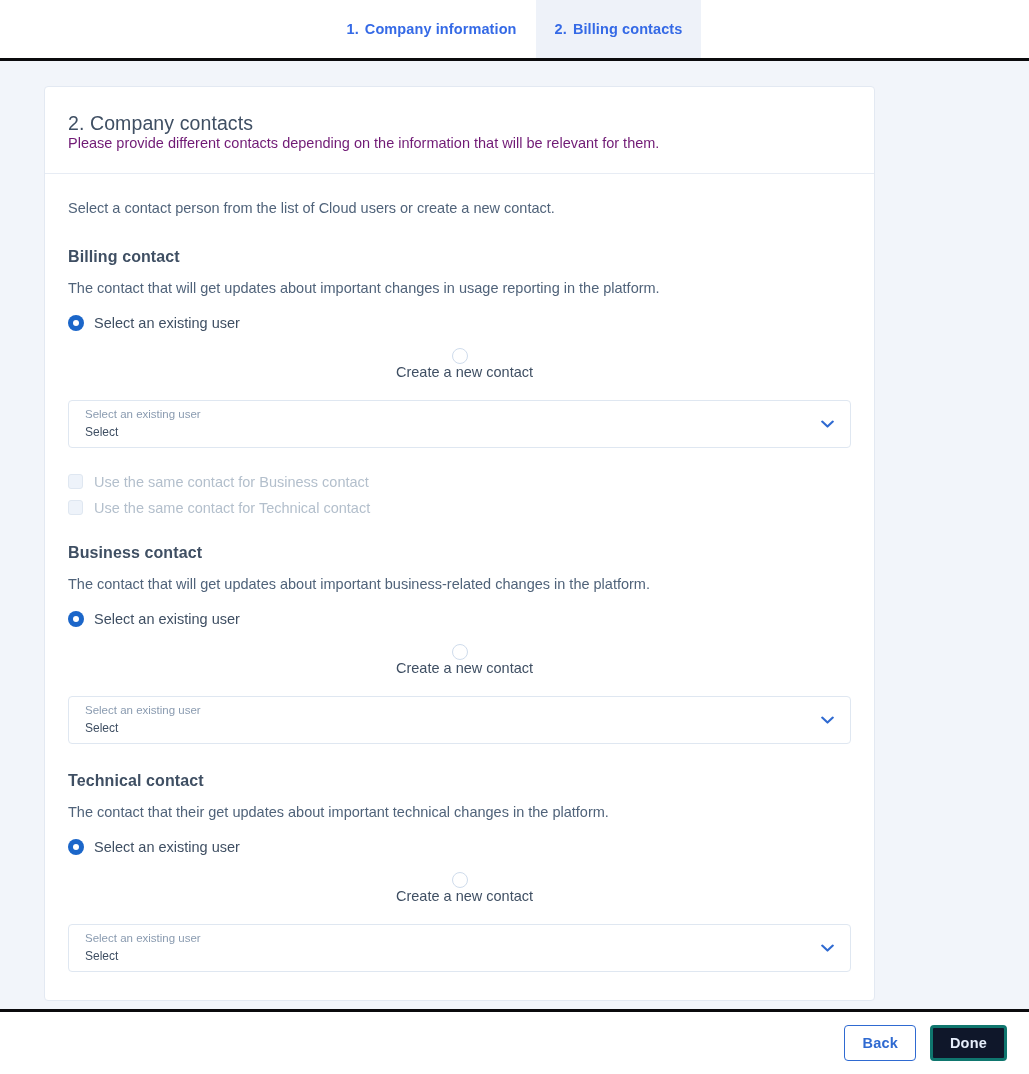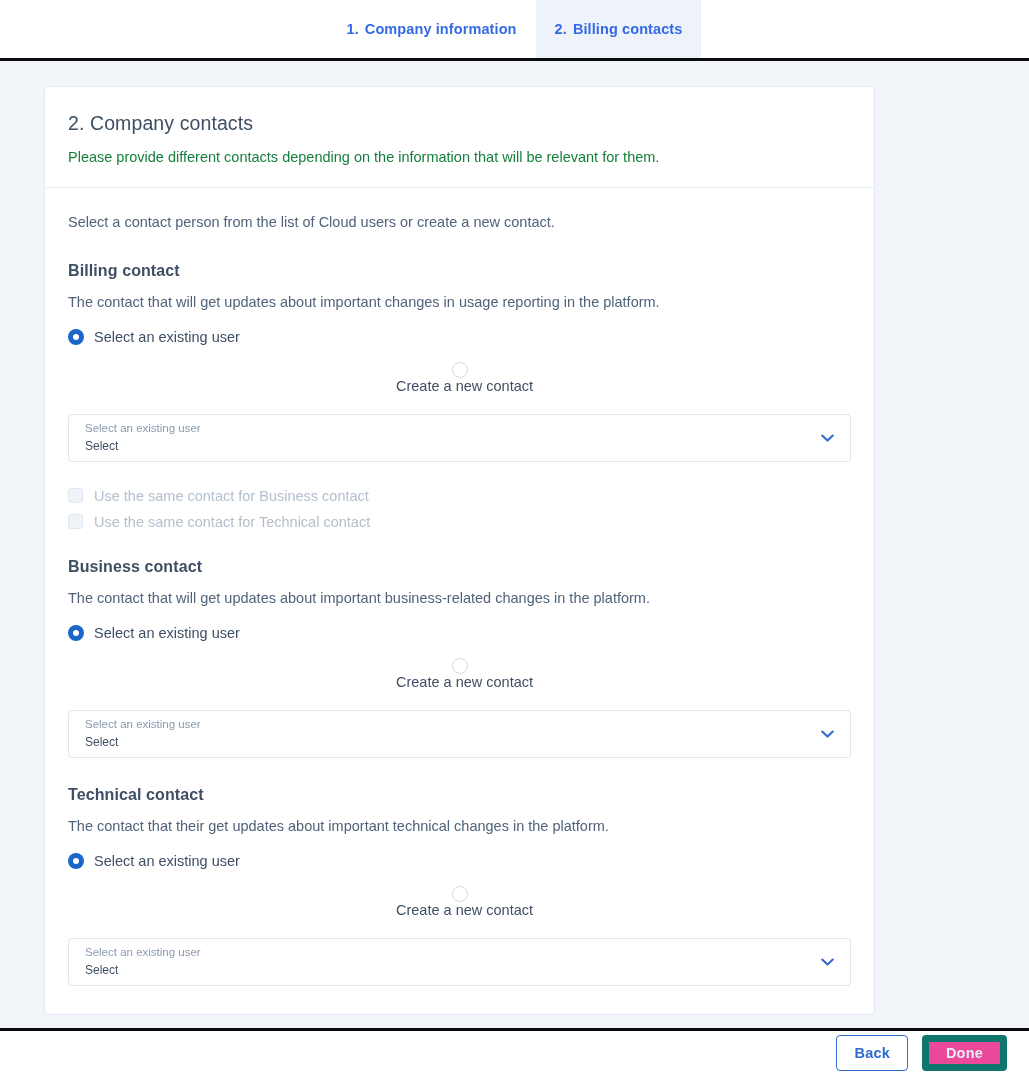--- a/index.html
+++ b/index.html
@@ -64,23 +64,23 @@
     padding: 25px 23px 22px 23px;
     border-bottom: 1px solid #e7ecf4;
   }
   .card-title {
     font-size: 19.5px;
     color: #3f4f63;
     font-weight: normal;
     letter-spacing: .1px;
   }
   .card-sub {
-    margin-top: 14px;
-    font-size: 14.5px;
-    color: #15803d;
+    margin-top: 0;
+    font-size: 14.5px;
+    color: #701a75;
   }
   .card-body { padding: 22px 23px 28px 23px; }
 
   .intro-line {
     font-size: 14.5px;
     color: #50637a;
     line-height: 24px;
   }
 
   .section-title {
@@ -176,21 +176,21 @@
   }
   .check-label {
     margin-left: 11px;
     font-size: 14.5px;
     color: #b3bfcc;
   }
 
   
   .footer {
     flex: 0 0 auto;
-    height: 46px;
+    height: 65px;
     background: #ffffff;
     border-top: 3px solid #0b0b0d;
     display: flex;
     align-items: center;
     justify-content: flex-end;
     padding-right: 22px;
     gap: 14px;
   }
   .btn {
     height: 36px;
@@ -204,22 +204,22 @@
     padding: 0 17px;
     letter-spacing: .2px;
   }
   .btn-outline {
     background: #ffffff;
     border: 1px solid #2f6ad1;
     color: #2f6ad1;
     cursor: pointer;
   }
   .btn-disabled {
-    background: #ec4899;
-    border: 7px solid #0f766e;
+    background: #0f172a;
+    border: 3px solid #0f766e;
     color: #e6eefa;
     cursor: default;
   }
 </style>
 </head>
 <body>
 
 <div class="app">
 
   <div class="tabbar">

